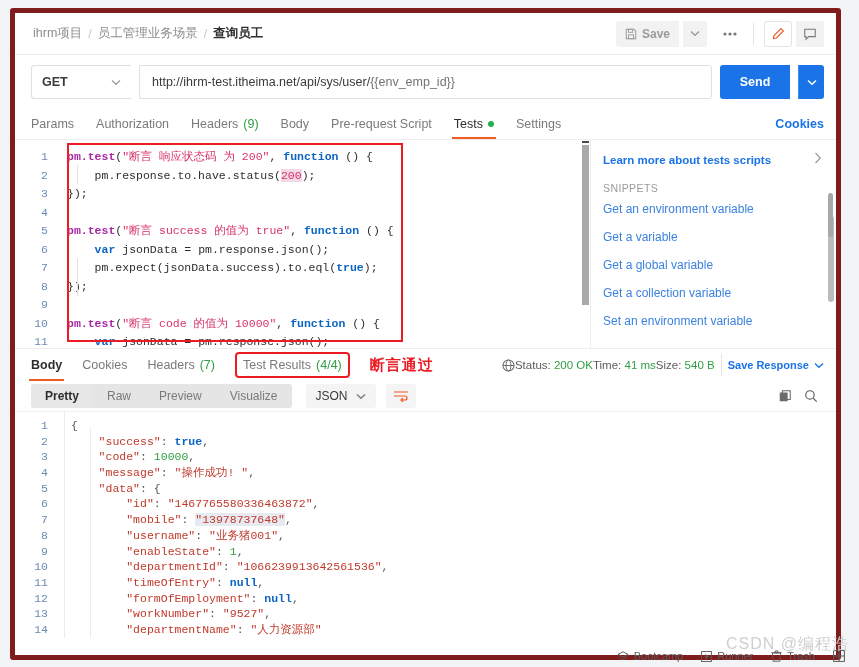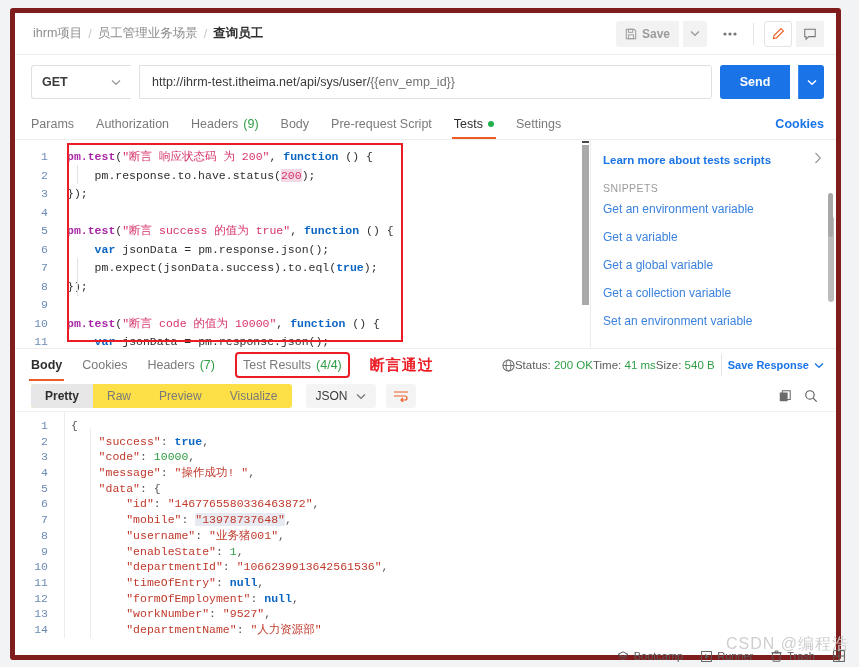--- a/index.html
+++ b/index.html
@@ -130,21 +130,21 @@
   .rtab{color:#7a7a7a;height:32px;display:flex;align-items:center;gap:5px;position:relative;}
   .rtab.active{color:#2e2e2e;font-weight:bold;}
   .rtab.active:after{content:"";position:absolute;left:-2px;right:-2px;bottom:0;height:2px;background:#ef5b25;}
   .rtab.boxed{border:2px solid #ec1c24;padding:1px 6px;height:20px;border-radius:4px;}
   .annot{color:#ec1c24;font-size:15px;font-weight:bold;letter-spacing:1px;}
   .meta{margin-left:auto;display:flex;align-items:center;font-size:11.5px;color:#5b5b5b;}
   .meta b{color:#2f9e44;font-weight:normal;}
   .saveresp{color:#1a74e8;font-weight:bold;font-size:11px;display:flex;align-items:center;gap:5px;}
   
   .bodybar{display:flex;align-items:center;height:30px;padding:0 12px 0 16px;gap:6px;}
-  .seg{display:flex;background:#fde047;border-radius:3px;overflow:hidden;height:24px;justify-content:flex-end;}
+  .seg{display:flex;background:#e5e5e5;border-radius:3px;overflow:hidden;height:24px;justify-content:flex-end;}
   .seg div{padding:0 14px;display:flex;align-items:center;color:#7a7a7a;font-size:12px;}
   .seg div.on{background:#e7e7e7;color:#2e2e2e;font-weight:bold;}
   .fmt{display:flex;align-items:center;gap:8px;background:#f4f4f4;height:24px;padding:0 10px;border-radius:3px;color:#3a3a3a;font-size:12px;margin-left:8px;}
   .wrapicon{height:24px;width:30px;background:#f4f4f4;border-radius:3px;display:flex;align-items:center;justify-content:center;margin-left:4px;}
   .rtools{margin-left:auto;display:flex;align-items:center;gap:12px;padding-right:6px;}
   
   .jsonwrap{position:relative;height:226px;overflow:hidden;border-top:1px solid #f0f0f0;}
   .jsonarea{display:flex;font-family:"Liberation Mono","DejaVu Sans Mono",monospace;font-size:11.5px;padding-top:6px;}
   .jgutter{width:42px;text-align:right;padding-right:9px;color:#6b8ab5;box-sizing:border-box;}
   .jgutter div{height:15.7px;line-height:15.7px;}

